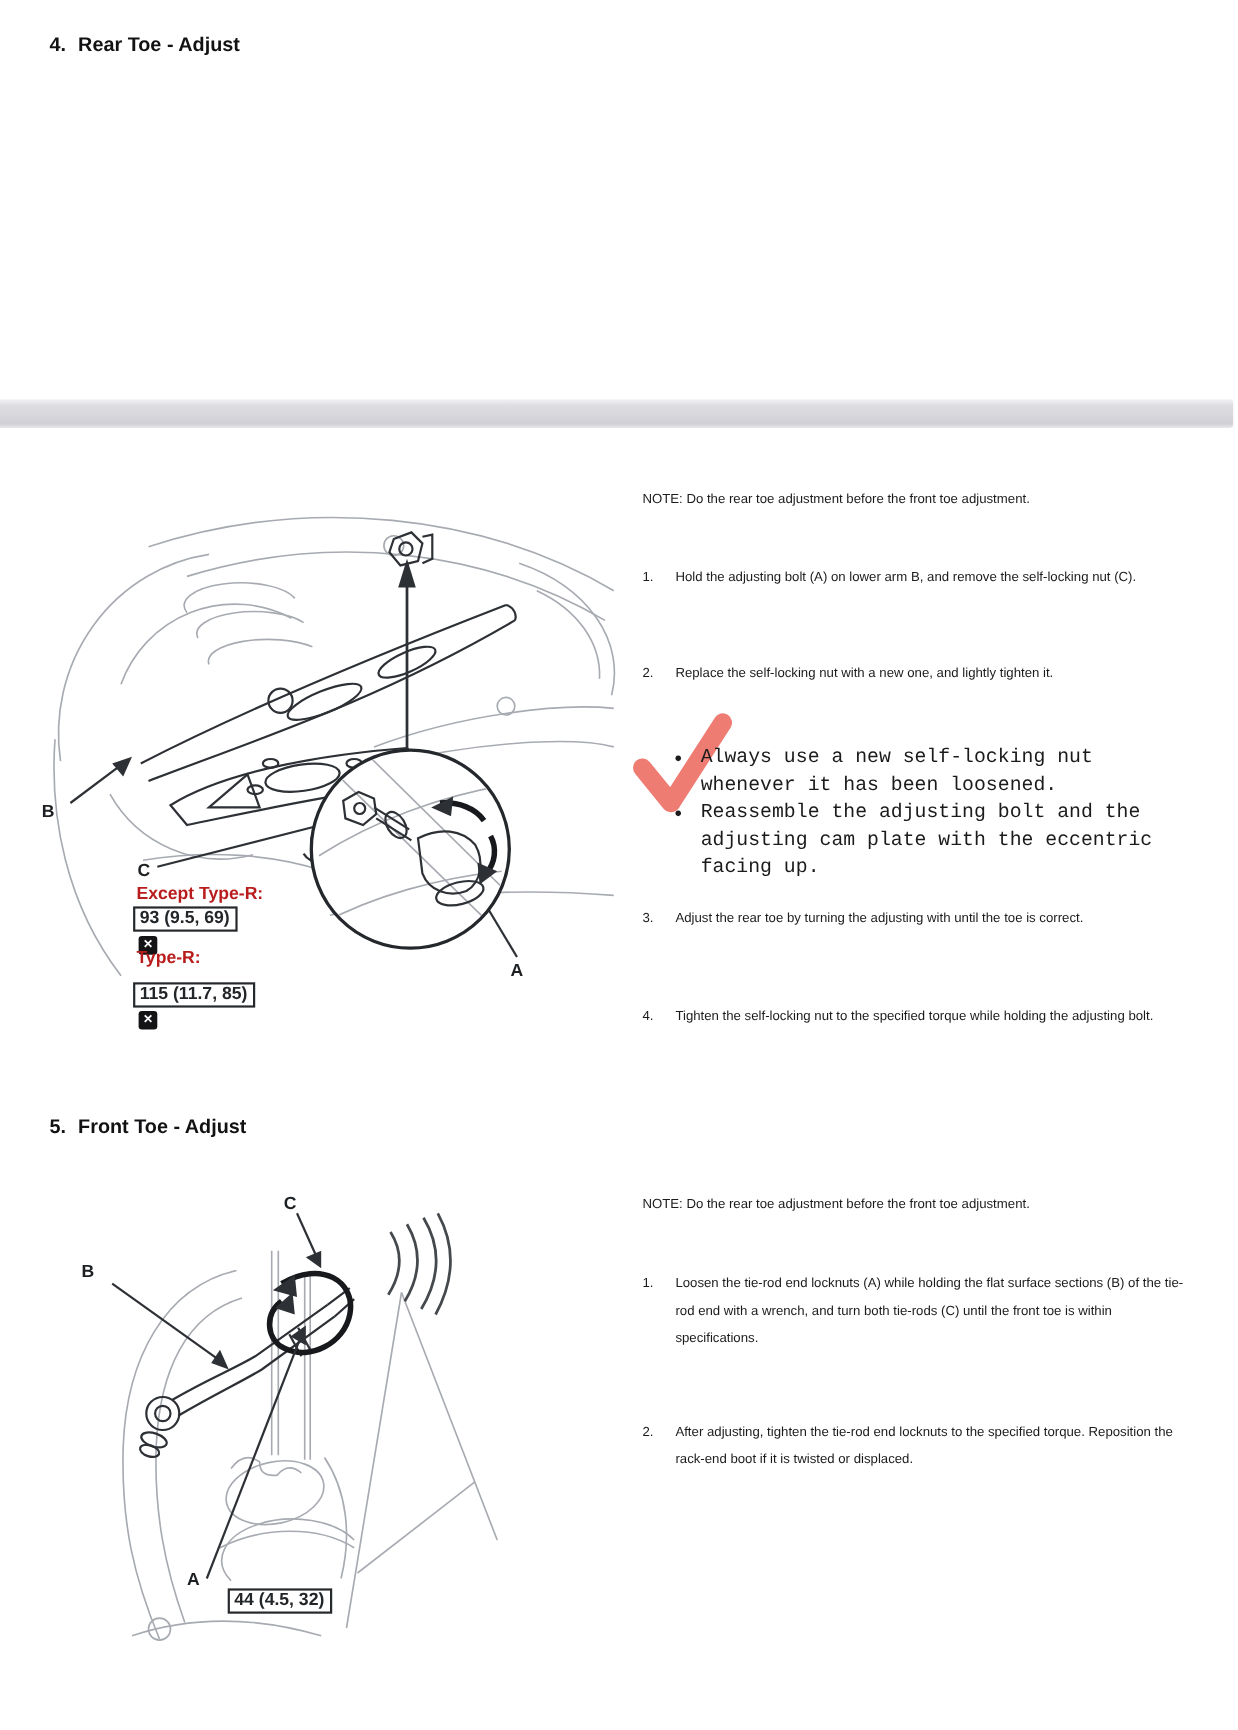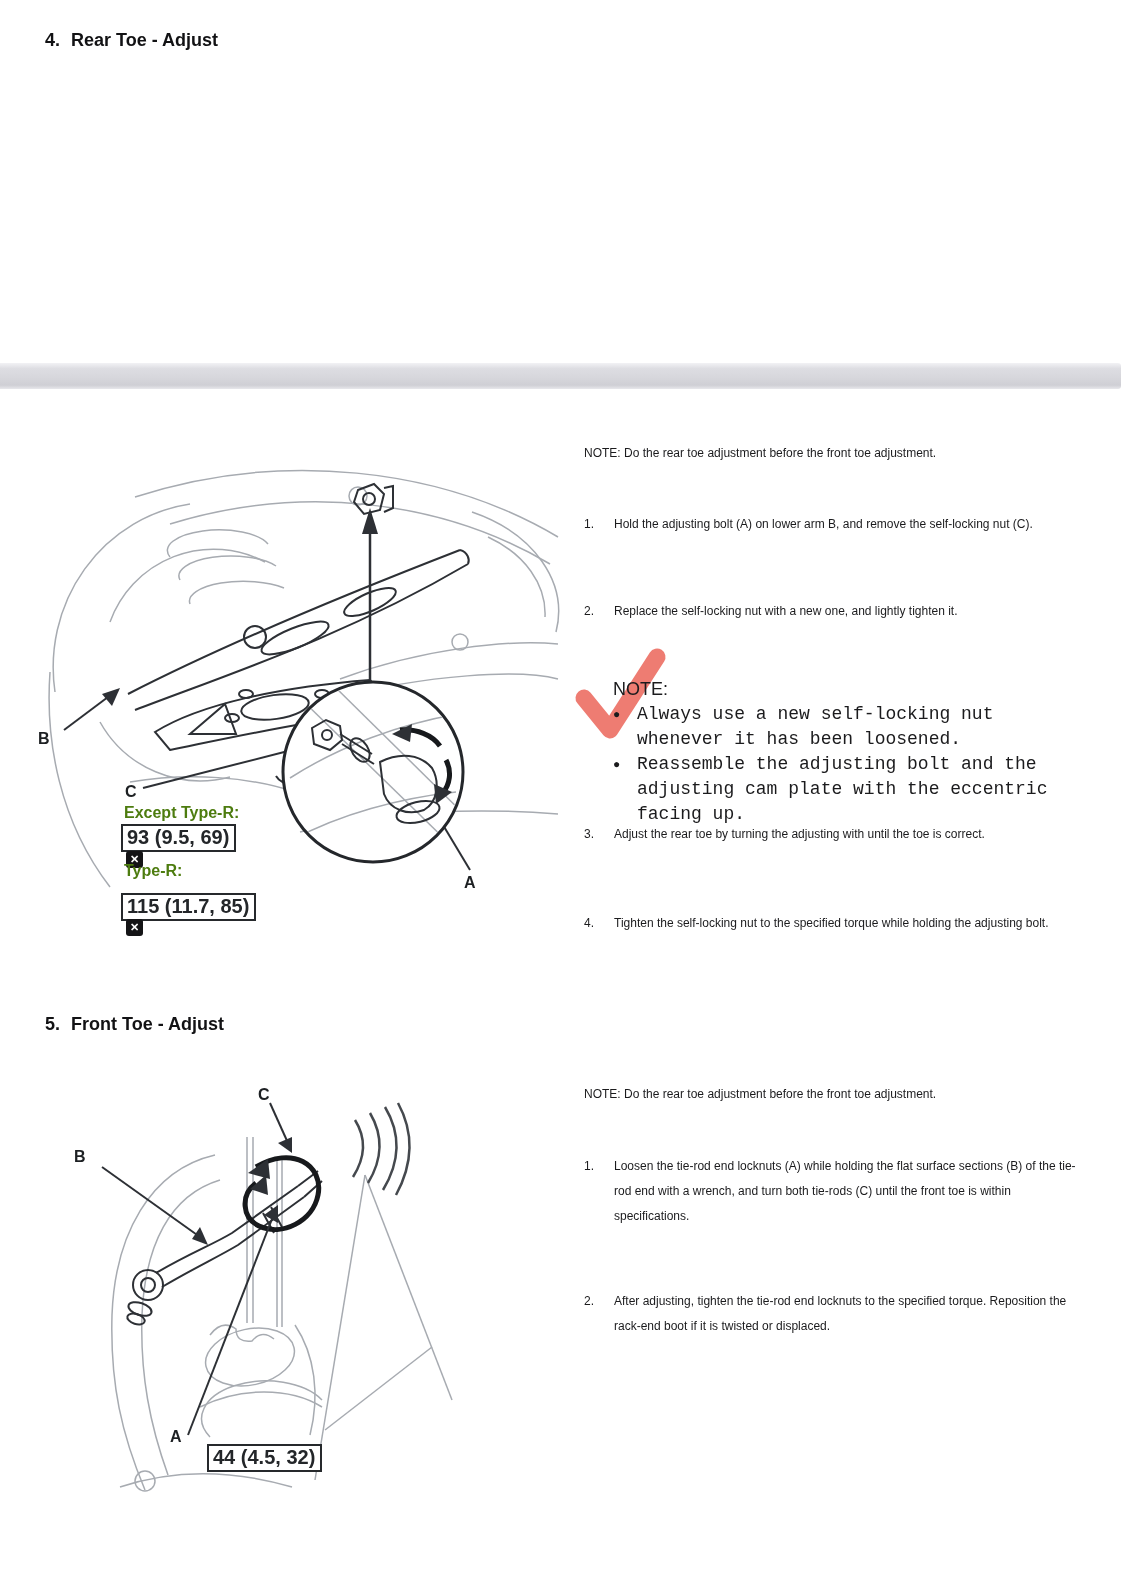--- a/index.html
+++ b/index.html
@@ -21,22 +21,22 @@
   .step { display:flex; }
   .step .num { width:30px; flex:0 0 30px; }
   .step .txt { width:472px; }
   .inner-note { position:absolute; left:613px; width:470px; font-size:18px; line-height:25px; }
   .inner-note .bullets { margin-top:0; }
   .bullet-row { display:flex; }
   .bullet-row .b { width:24px; flex:0 0 24px; font-size:12px; line-height:25px; }
   .bullet-row .bt { width:425px;font-family:Liberation Mono, monospace; }
   
   .dlabel { position:absolute; font-size:16px; font-weight:bold; color:#1d2023; }
-  .speclabel { position:absolute; font-size:16px; font-weight:bold; color:#4d7c0f; }
-  .specbox { position:absolute; font-size:20px; font-weight:bold; color:#232629;
+  .speclabel { position:absolute; font-size:16px; font-weight:bold; color:#b91c1c; }
+  .specbox { position:absolute; font-size:16px; font-weight:bold; color:#232629;
     border:2px solid #26292c; padding:0px 5px 1px 4px; background:#fff; }
   .xicon { position:absolute; width:17px; height:17px; background:#141416; border-radius:3px;
     color:#ffffff; font-size:11px; font-weight:bold; display:flex; align-items:center;
     justify-content:center; line-height:1; }
   svg .lt { stroke:#a7abb1; stroke-width:1.5; fill:none; }
   svg .dk { stroke:#2d3035; stroke-width:2; fill:none; }
   svg .dkf { fill:#2d3035; stroke:none; }
   svg .bold { stroke:#17191c; stroke-width:5; fill:none; }
 </style>
 </head>
@@ -148,21 +148,20 @@
   <div class="rc step" style="top:599px;">
     <span class="num">2.</span>
     <span class="txt">Replace the self-locking nut with a new one, and lightly tighten it.</span>
   </div>
 
   <svg style="position:absolute; left:570px; top:645px;" width="110" height="100" viewBox="0 0 110 100">
     <path d="M14,53 L40,85 L87,12" fill="none" stroke="#ec6a5e" stroke-width="17" stroke-linecap="round" stroke-linejoin="round" opacity="0.88"></path>
   </svg>
 
   <div class="inner-note" style="top:677px;">
-    <div>NOTE:</div>
     <div class="bullets">
       <div class="bullet-row">
         <span class="b">●</span>
         <span class="bt">Always use a new self-locking nut whenever it has been loosened.</span>
       </div>
       <div class="bullet-row">
         <span class="b">●</span>
         <span class="bt">Reassemble the adjusting bolt and the adjusting cam plate with the eccentric facing up.</span>
       </div>
     </div>

